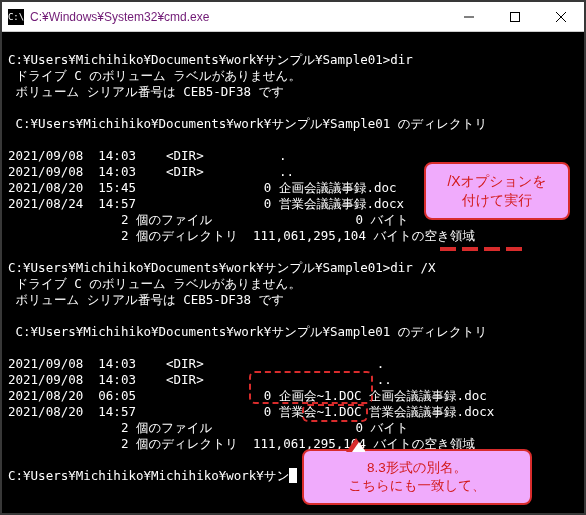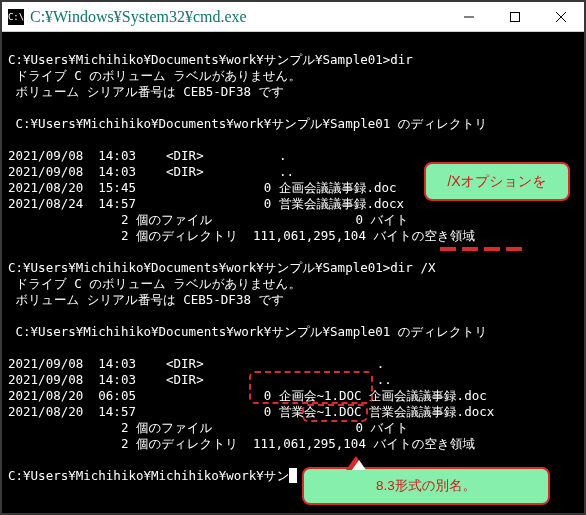--- a/index.html
+++ b/index.html
@@ -21,23 +21,23 @@
     padding-left: 6px;
   }
   .titlebar-icon {
     width: 16px; height: 16px;
     background: #000;
     margin-right: 6px;
     display: flex; align-items: center; justify-content: center;
     color: #fff; font-size: 9px;
   }
   .titlebar-title {
-    font-size: 16px;
-    color: #0f766e;
-    font-family: Liberation Serif, serif;
+    font-size: 12px;
+    color: #701a75;
+    font-family: Liberation Sans, sans-serif;
     flex: 1;
   }
   .titlebar-controls { display: flex; height: 100%; }
   .tb-btn {
     width: 46px; height: 100%;
     display: flex; align-items: center; justify-content: center;
     font-size: 12px;
     font-family: "Segoe UI", sans-serif;
   }
   .tb-btn svg { display: block; }
@@ -48,34 +48,34 @@
     line-height: 16px;
     padding: 4px 6px;
     height: calc(100% - 30px);
     white-space: pre;
     overflow: hidden;
     position: relative;
   }
   .cursor { background:#fff; color:#000; }
   .callout {
     position: absolute;
-    background: #86efac;
+    background: #f0abfc;
     border: 2px solid #d82c2c;
     border-radius: 8px;
     padding: 8px 12px;
     font-family: "Meiryo", sans-serif;
     color: #d21a1a;
     font-size: 14px;
     text-align: center;
     line-height: 1.35;
     box-shadow: 0 2px 4px rgba(0,0,0,.3);
     z-index: 10;
   }
   .callout.top { top: 160px; right: 14px; width: 146px; }
-  .callout.bottom { bottom: 8px; left: 300px; width: 248px; font-size: 13.5px; }
+  .callout.bottom { bottom: 8px; left: 300px; width: 230px; font-size: 13.5px; }
   .pointer-dashes {
     position: absolute;
     display: flex;
     gap: 6px;
     z-index: 9;
   }
   .pointer-dashes span {
     width: 16px; height: 4px; background: #d82c2c;
   }
   .pointer-dashes.top { top: 245px; right: 62px; }
@@ -155,29 +155,31 @@
 <span>2021/08/20  06:05                 0 企画会~1.DOC 企画会議議事録.doc</span>
 <span>2021/08/20  14:57                 0 営業会~1.DOC 営業会議議事録.docx</span>
 <span>               2 個のファイル                   0 バイト</span>
 <span>               2 個のディレクトリ  111,061,295,104 バイトの空き領域</span>
 <span></span>
 <span>C:¥Users¥Michihiko¥Michihiko¥work¥サン</span><span class="cursor"> </span>
 </div>
 
 <div class="callout top">
   <div>/Xオプションを</div>
+  <div>付けて実行</div>
 </div>
 <div class="pointer-dashes top">
   <span></span>
     <span></span>
     <span></span>
     <span></span>
 </div>
 
 <div class="dashed-box b1"></div>
 <div class="dashed-box b2"></div>
 
 <div class="callout bottom">
   <div class="tri-down-left bottom-tri">
     <div class="tri-down-left inner"></div>
   </div>
   <div>8.3形式の別名。</div>
+  <div>こちらにも一致して、</div>
 </div>
 
 </body></html>

